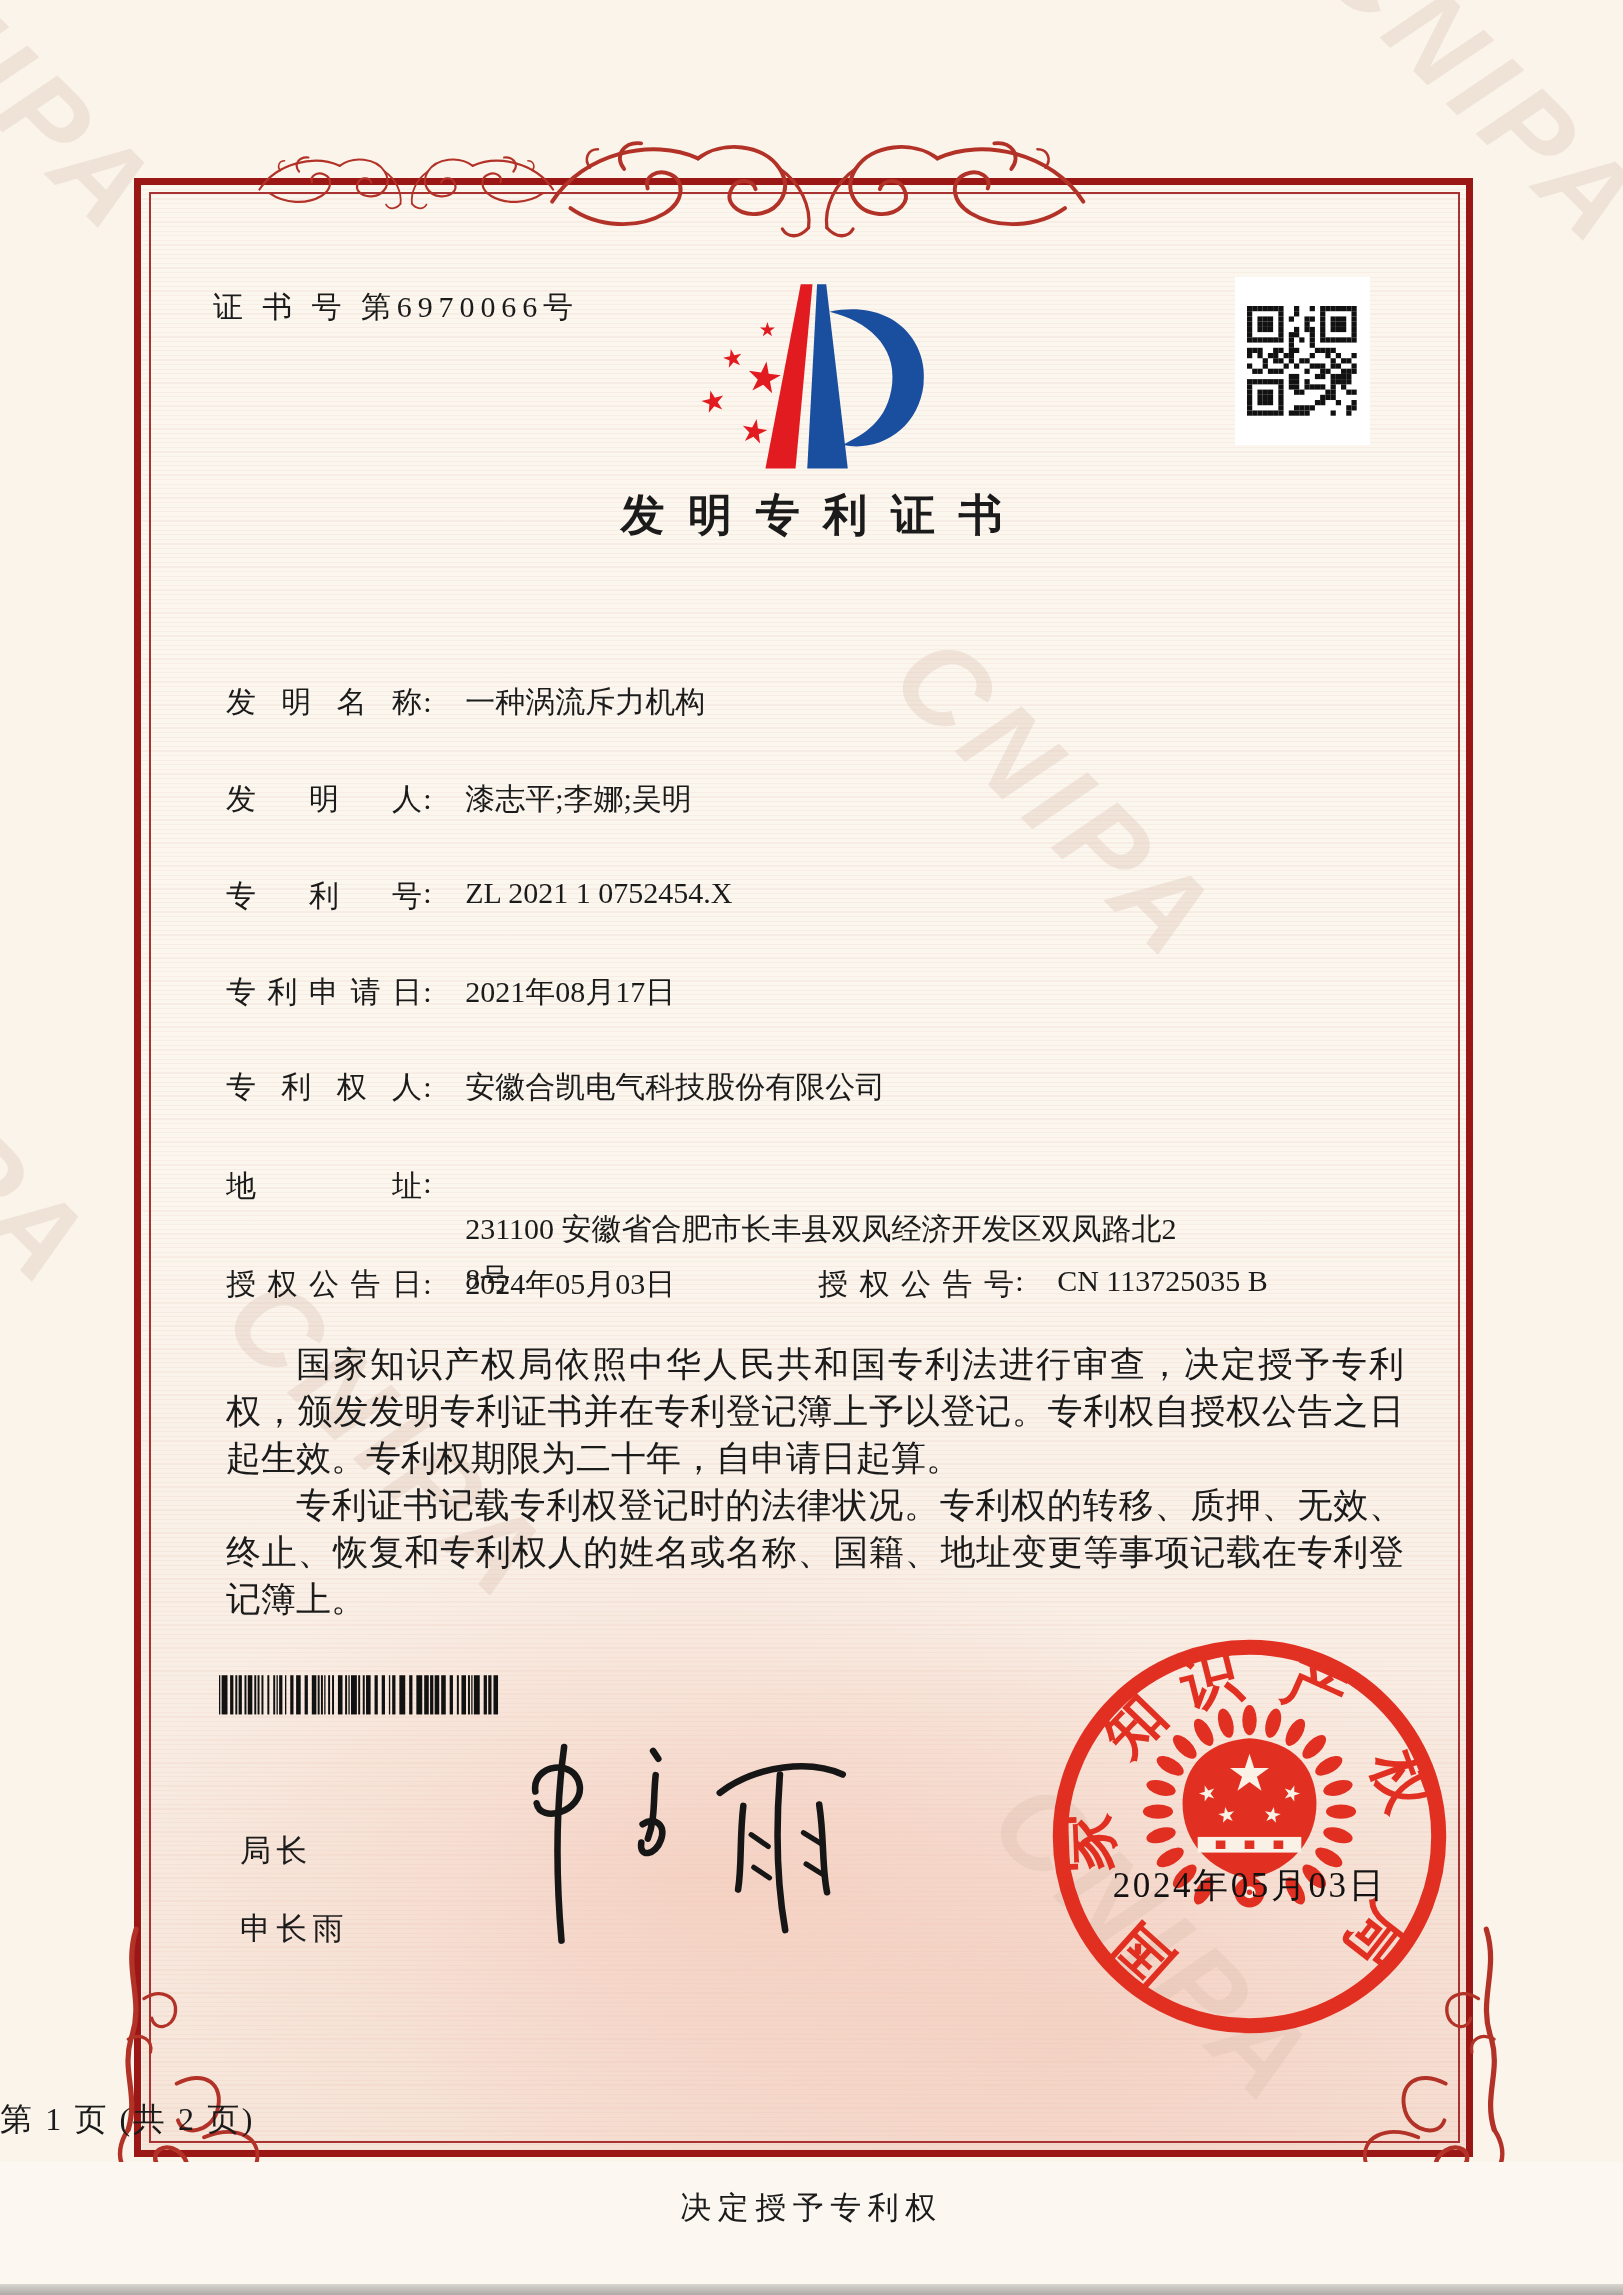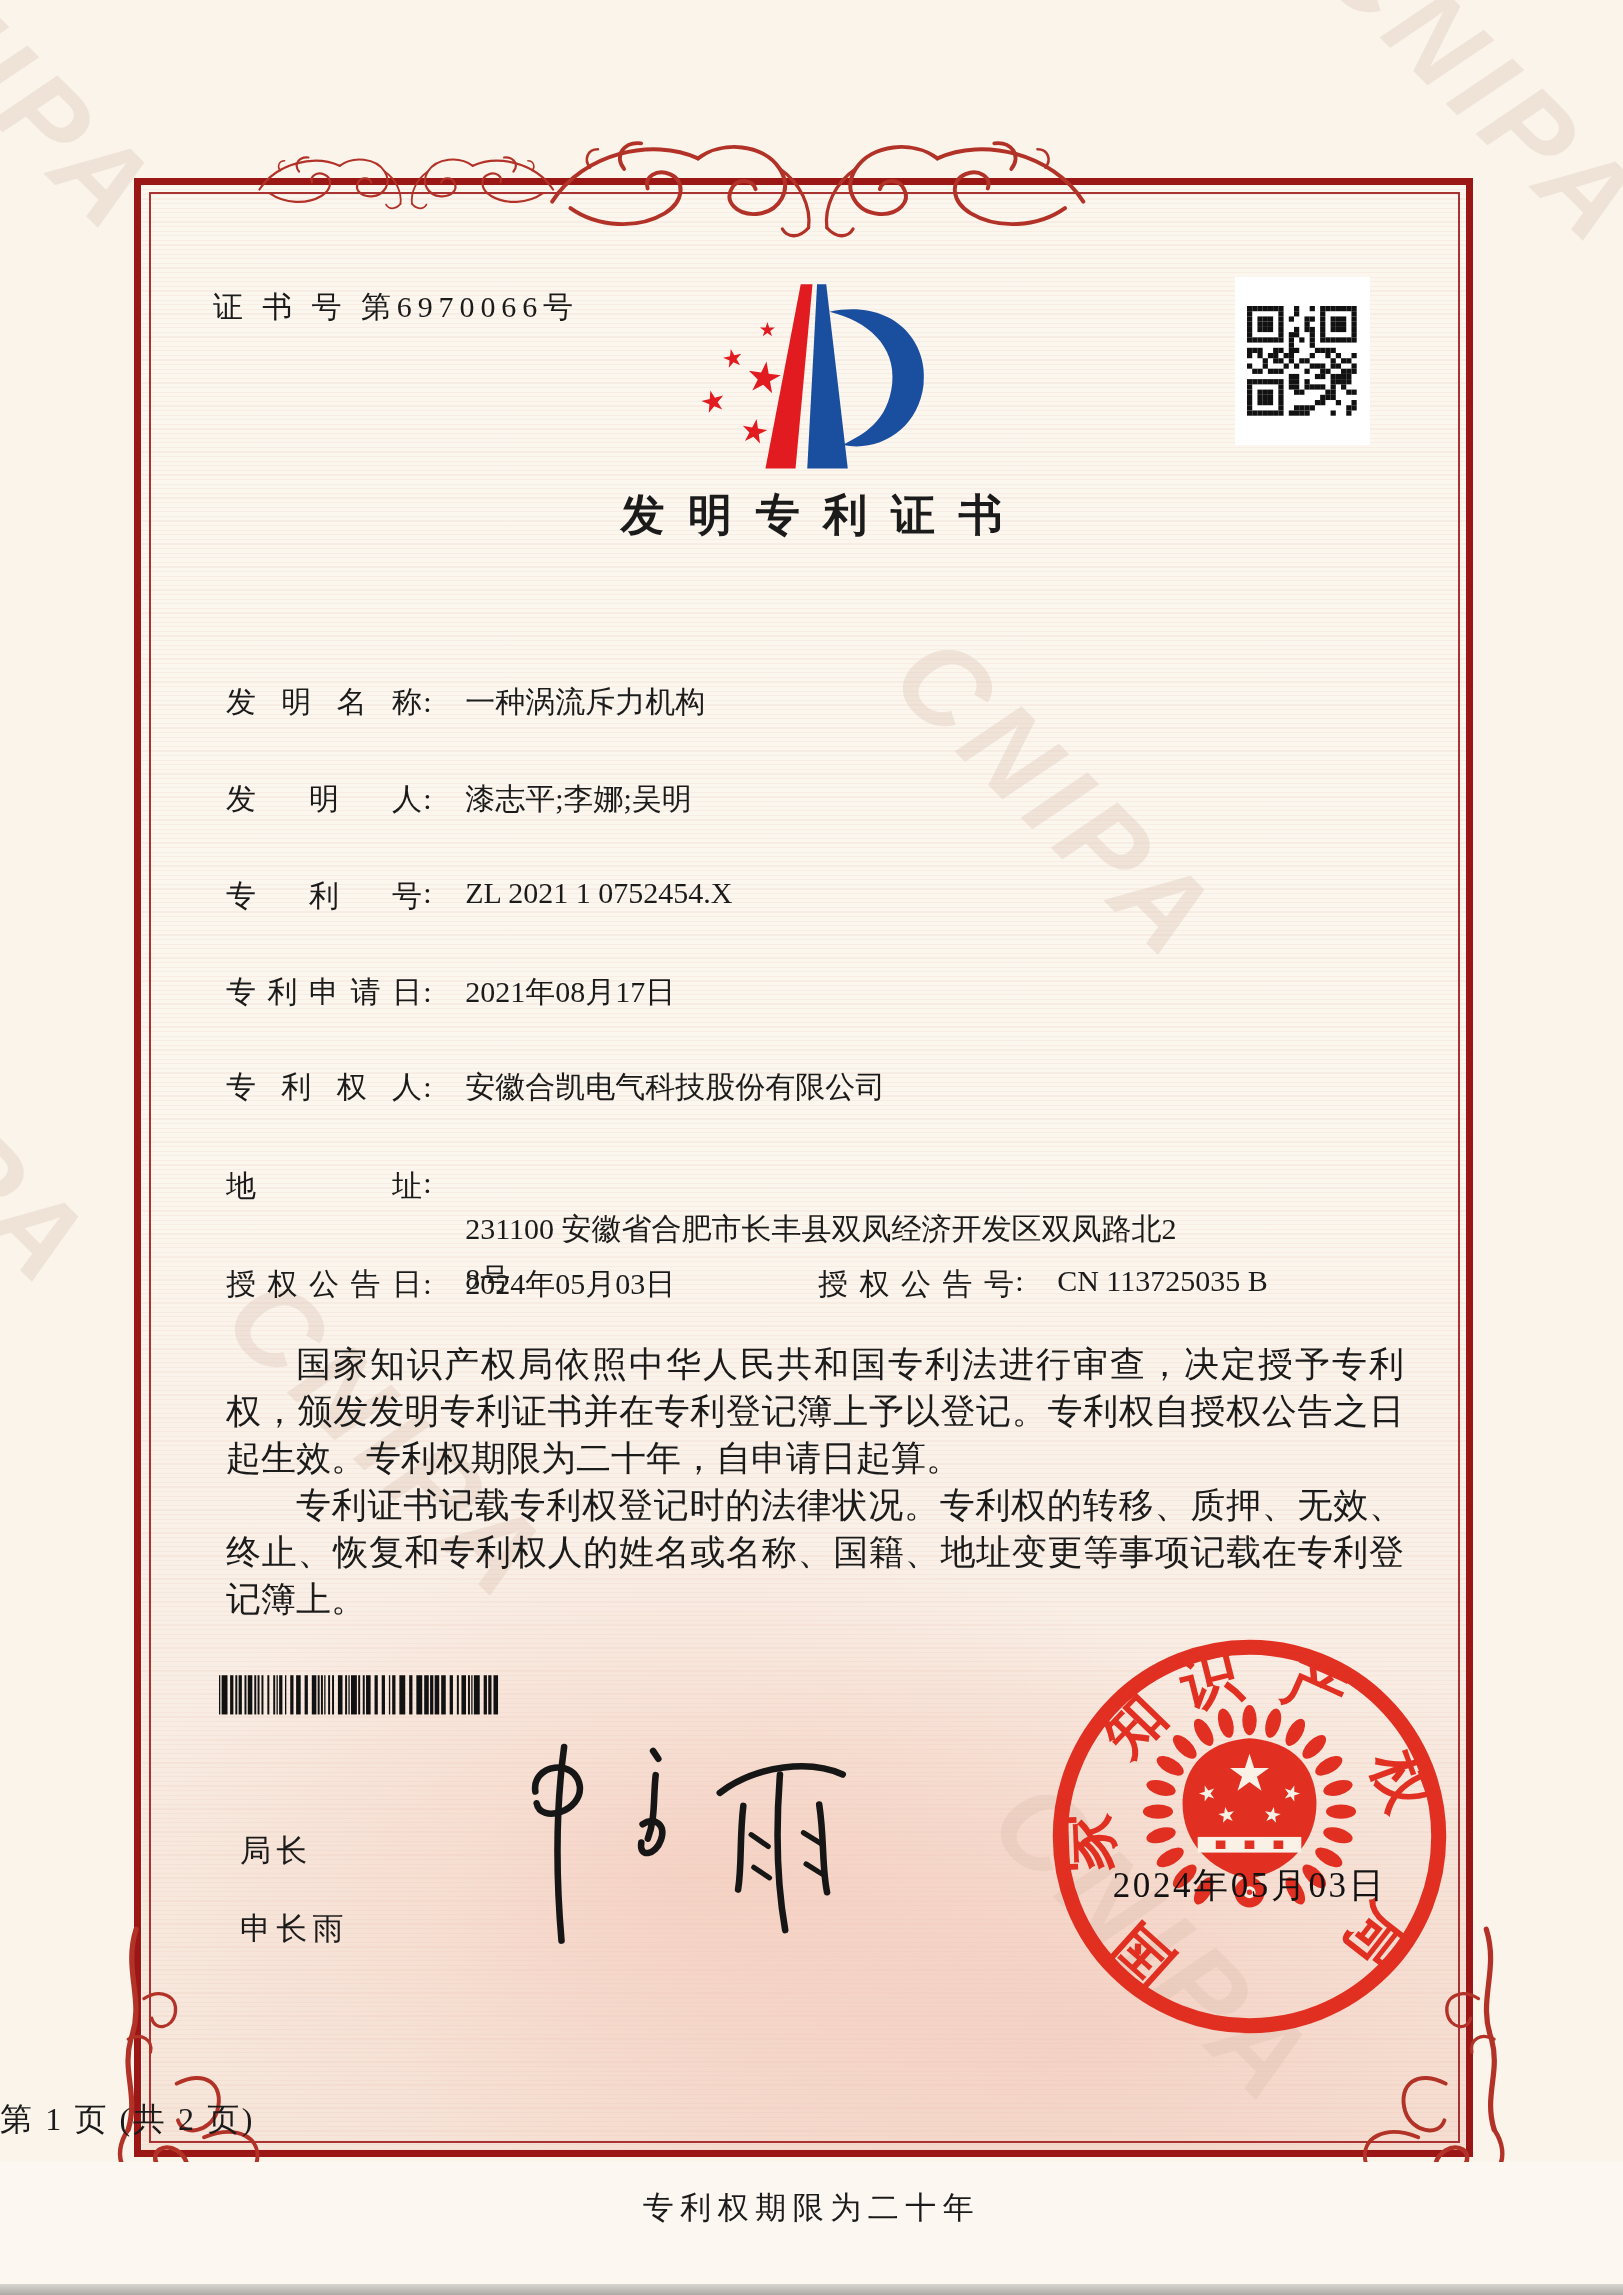--- a/index.html
+++ b/index.html
@@ -548,17 +548,17 @@
       </g>
       <circle cx="0" cy="134" r="25" fill="#e02718"></circle>
       <circle cx="0" cy="134" r="10" fill="#fbf2e8"></circle>
       <circle cx="0" cy="134" r="4.5" fill="#e02718"></circle>
     </g>
   </svg>
   <div class="seal-date">2024年05月03日</div>
 
   <div class="pagenum">第 1 页 (共 2 页)</div>
   <div class="bottom-strip"></div>
-  <div class="continuation">专利权期限为二十年</div>
+  <div class="continuation">决定授予专利权</div>
   <div class="bottom-edge"></div>
 
 </div>
 
 
 </body></html>

